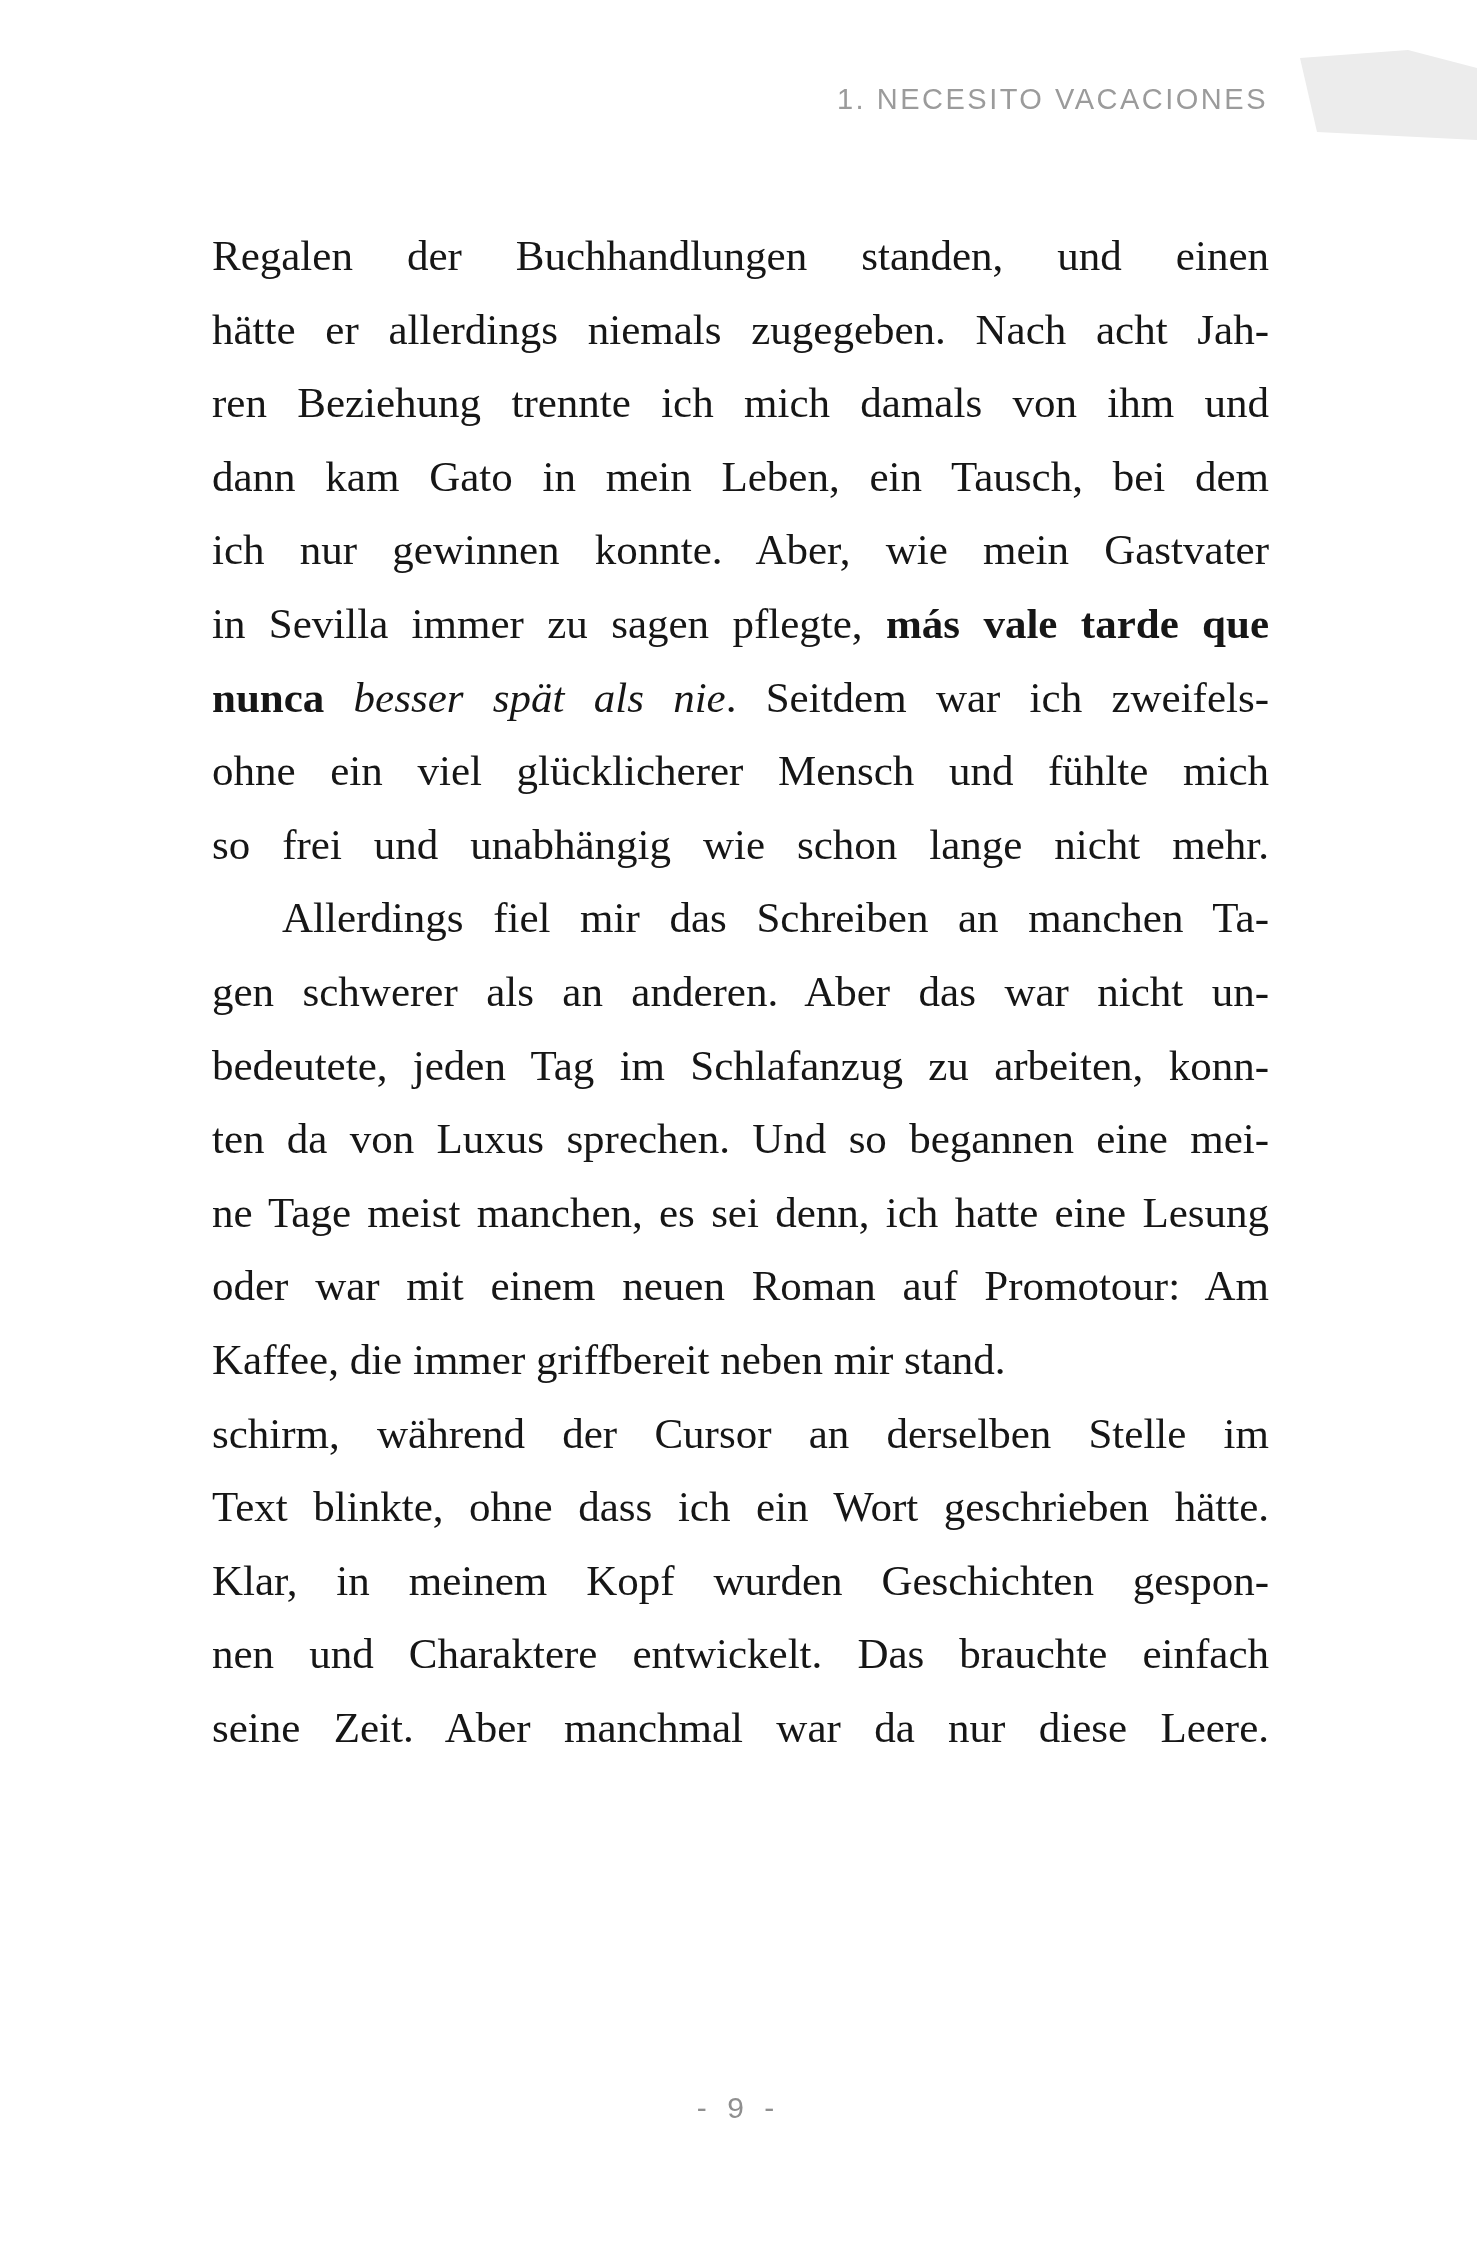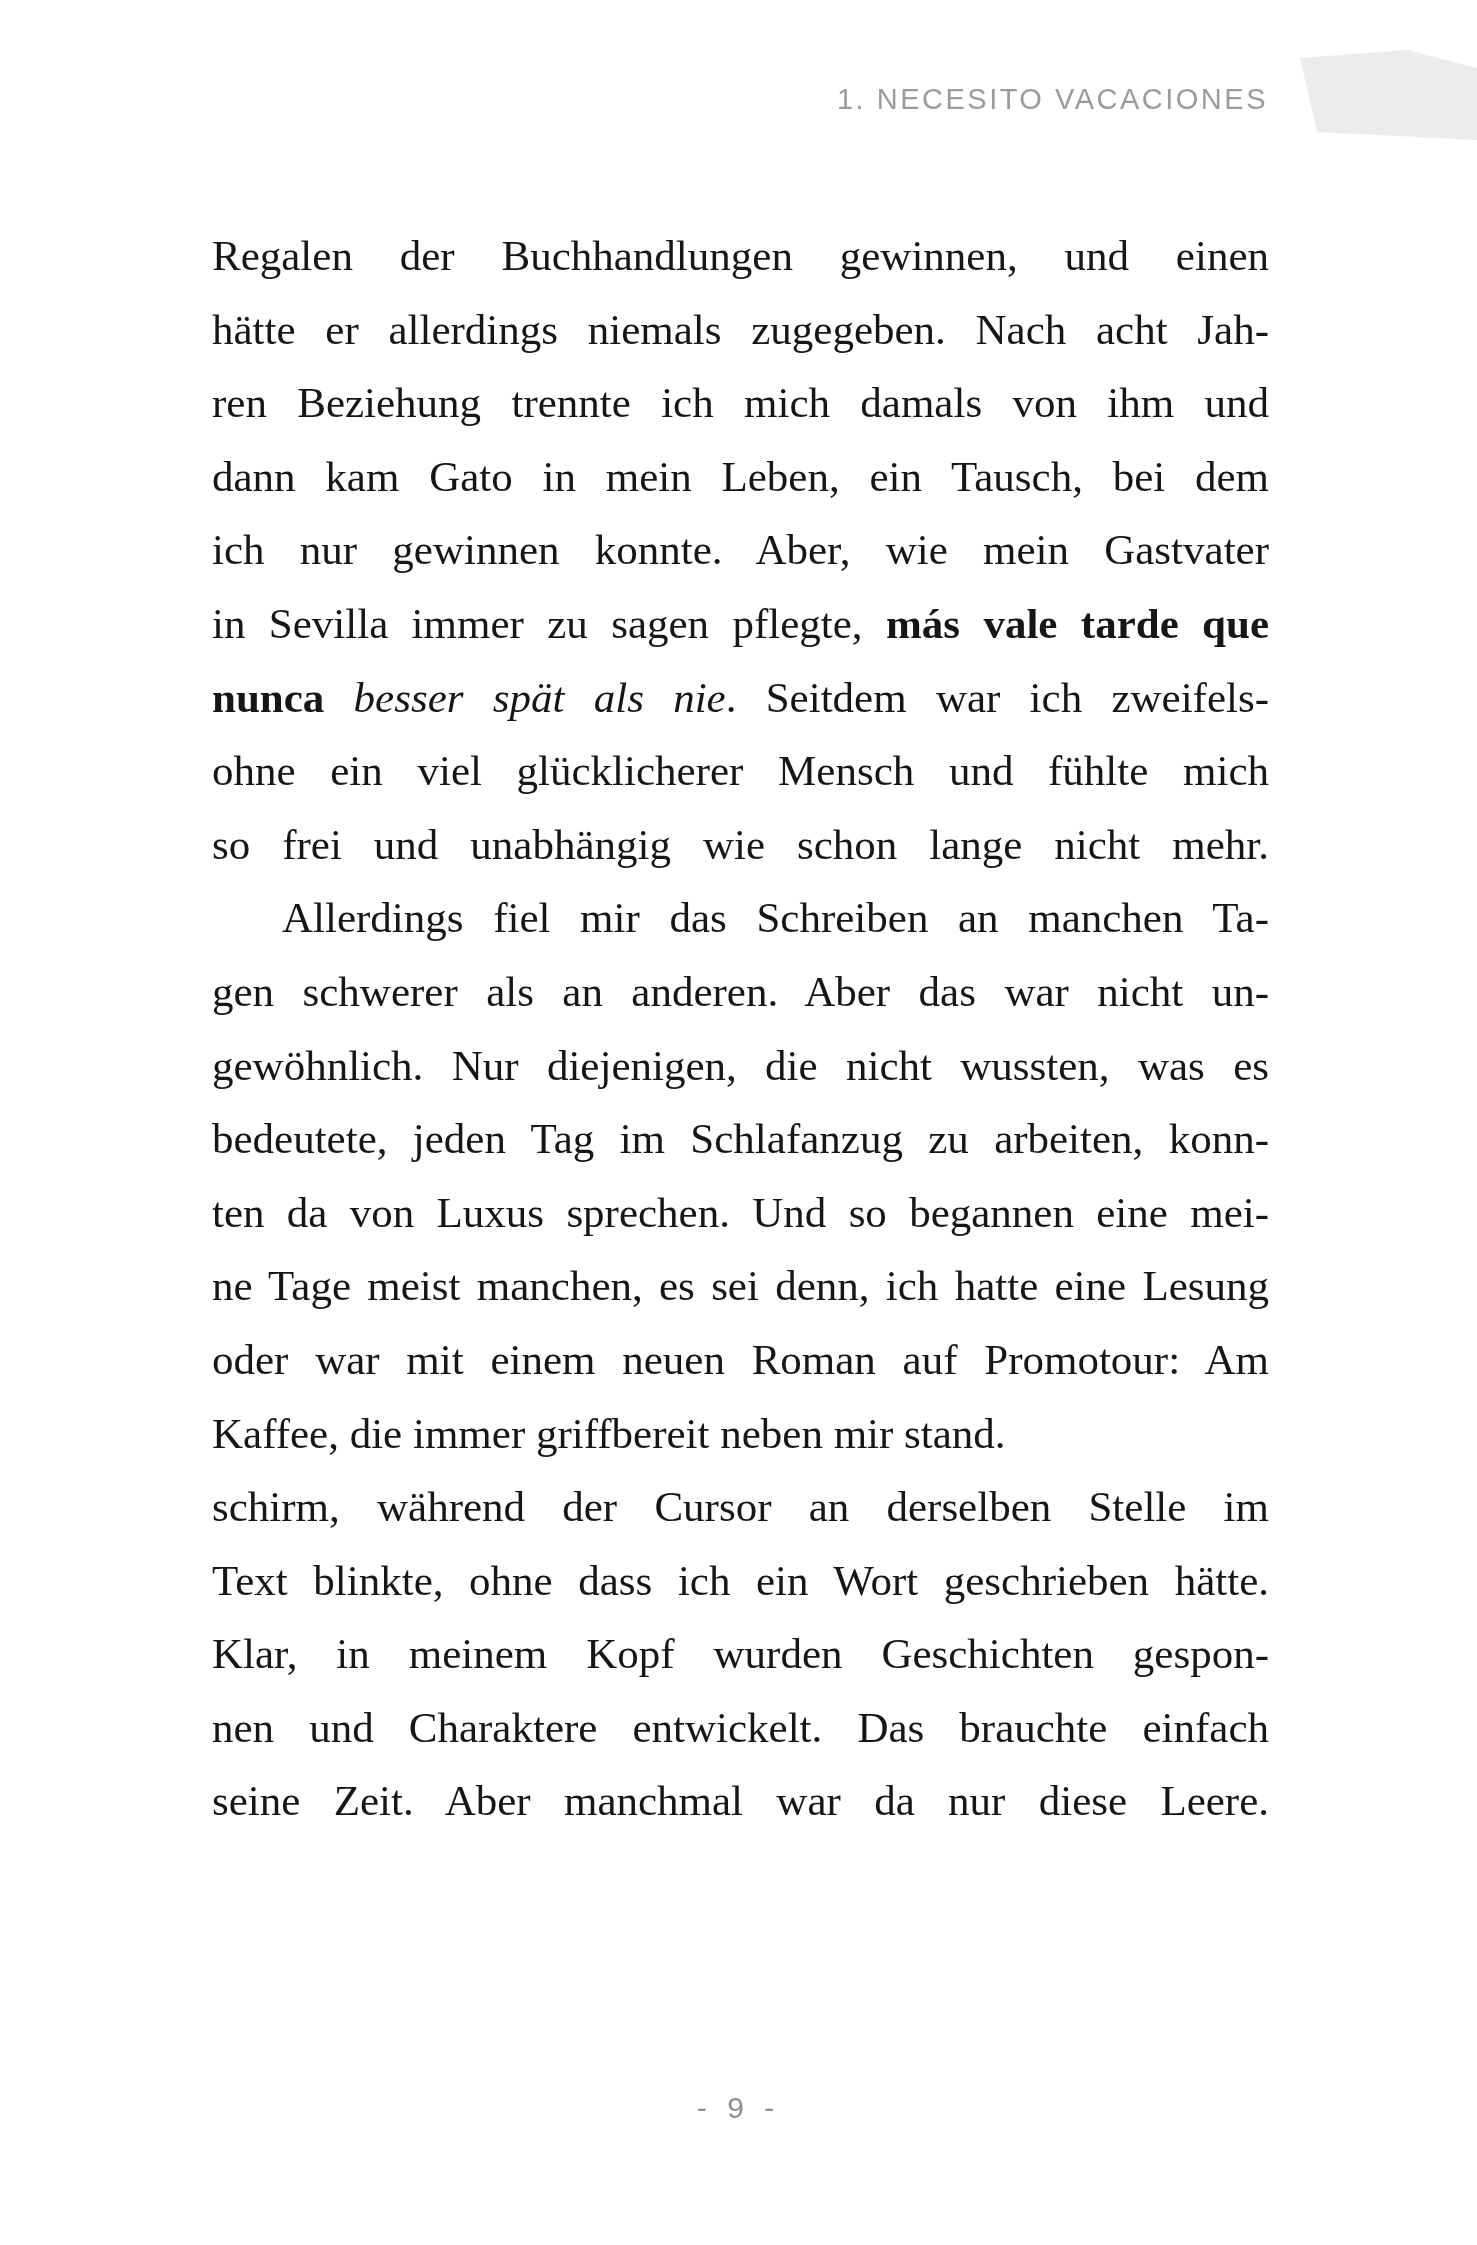--- a/index.html
+++ b/index.html
@@ -63,32 +63,31 @@
 
 <div class="page">
 
   <svg class="corner" viewBox="0 0 182 106" preserveAspectRatio="none" aria-hidden="true">
     <polygon points="5,14 113,6 182,24 182,96 22,88" fill="#ececec"></polygon>
   </svg>
 
   <div class="running-head">1. NECESITO VACACIONES</div>
 
   <main class="text-block">
-      <div class="line justify"><span class="run-n">Regalen der Buchhandlungen gewinnen, und einen</span></div>
+      <div class="line justify"><span class="run-n">Regalen der Buchhandlungen standen, und einen</span></div>
       <div class="line justify"><span class="run-n">hätte er allerdings niemals zugegeben. Nach acht Jah-</span></div>
       <div class="line justify"><span class="run-n">ren Beziehung trennte ich mich damals von ihm und</span></div>
       <div class="line justify"><span class="run-n">dann kam Gato in mein Leben, ein Tausch, bei dem</span></div>
       <div class="line justify"><span class="run-n">ich nur gewinnen konnte. Aber, wie mein Gastvater</span></div>
       <div class="line justify"><span class="run-n">in Sevilla immer zu sagen pflegte, </span><span class="run-b">más vale tarde que</span></div>
       <div class="line justify"><span class="run-b">nunca </span><span class="run-i">besser spät als nie</span><span class="run-n">. Seitdem war ich zweifels-</span></div>
       <div class="line justify"><span class="run-n">ohne ein viel glücklicherer Mensch und fühlte mich</span></div>
       <div class="line justify"><span class="run-n">so frei und unabhängig wie schon lange nicht mehr.</span></div>
       <div class="line justify indent"><span class="run-n">Allerdings fiel mir das Schreiben an manchen Ta-</span></div>
       <div class="line justify"><span class="run-n">gen schwerer als an anderen. Aber das war nicht un-</span></div>
-      <div class="line justify"><span class="run-n">gewöhnlich. Nur diejenigen, die nicht wussten, was es</span></div>
       <div class="line justify"><span class="run-n">bedeutete, jeden Tag im Schlafanzug zu arbeiten, konn-</span></div>
       <div class="line justify"><span class="run-n">ten da von Luxus sprechen. Und so begannen eine mei-</span></div>
       <div class="line justify"><span class="run-n">ne Tage meist manchen, es sei denn, ich hatte eine Lesung</span></div>
       <div class="line justify"><span class="run-n">oder war mit einem neuen Roman auf Promotour: Am</span></div>
       <div class="line"><span class="run-n">Kaffee, die immer griffbereit neben mir stand.</span></div>
       <div class="line justify"><span class="run-n">schirm, während der Cursor an derselben Stelle im</span></div>
       <div class="line justify"><span class="run-n">Text blinkte, ohne dass ich ein Wort geschrieben hätte.</span></div>
       <div class="line justify"><span class="run-n">Klar, in meinem Kopf wurden Geschichten gespon-</span></div>
       <div class="line justify"><span class="run-n">nen und Charaktere entwickelt. Das brauchte einfach</span></div>
       <div class="line justify"><span class="run-n">seine Zeit. Aber manchmal war da nur diese Leere.</span></div>

